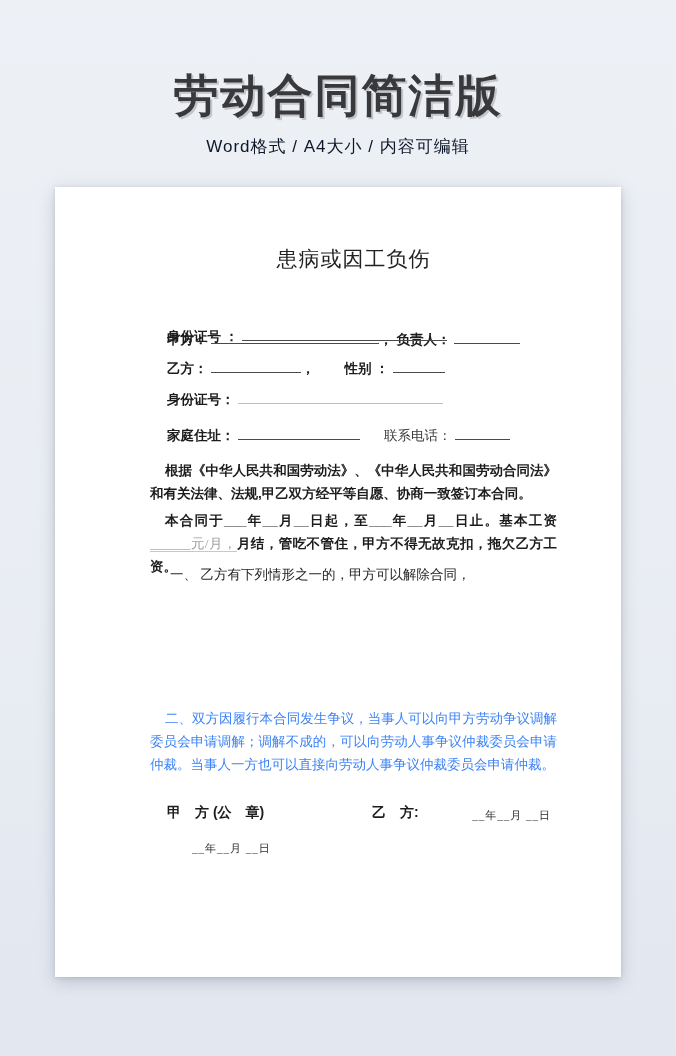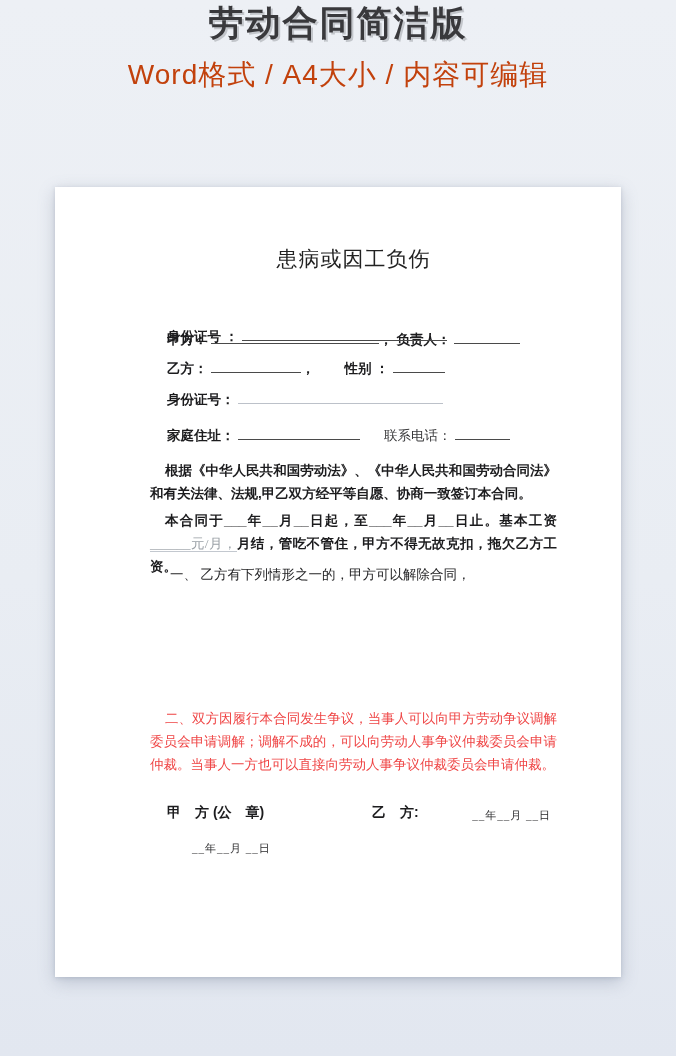--- a/index.html
+++ b/index.html
@@ -7,33 +7,34 @@
   body {
     position: relative;
     overflow: hidden;
     background: linear-gradient(180deg, #edf0f5 0%, #e9edf3 55%, #e2e7f0 100%);
     font-family: "Liberation Sans", sans-serif;
   }
 
   
   .promo-header { position: absolute; top: 0; left: 0; width: 676px; text-align: center; }
   .promo-title {
-    font-size: 35px;
+    margin-top: 66px;
+    font-size: 45px;
     font-weight: 700;
     letter-spacing: 2px;
     color: #39393c;
     text-shadow: 2px 2px 0 rgba(45,48,55,0.22);
     font-family: "Liberation Sans", sans-serif;
   }
   .promo-subtitle {
     margin-top: 9px;
-    font-size: 28px;
+    font-size: 17px;
     font-weight: 400;
     letter-spacing: 1px;
-    color: #c2410c;
+    color: #0f172a;
   }
 
   
   .paper {
     position: absolute;
     left: 55px; top: 187px;
     width: 566px; height: 790px;
     background: #ffffff;
     box-shadow: 0 5px 16px rgba(110,122,145,0.32), 0 1px 4px rgba(110,122,145,0.25);
   }
@@ -86,21 +87,21 @@
   .sec-heading {
     top: 379px;
     font-family: "Liberation Serif", serif;
     color: #232325;
     text-indent: 20px;
     font-size: 13.5px;
   }
   .items { top: 406px; list-style: none; margin-left: 8px; font-family: "Liberation Serif", serif; color: #2a2a2c; }
   .items li { line-height: 23px; padding-left: 17px; text-indent: -17px; text-align: justify; }
 
-  .para-dispute { top: 520px; font-family: "Liberation Serif", serif; color: #ef4444; text-indent: 15px; }
+  .para-dispute { top: 520px; font-family: "Liberation Serif", serif; color: #3b82f6; text-indent: 15px; }
 
   .sign-row { top: 589px; font-weight: 700; font-size: 14px; margin-top: 28px; }
   .sign-a { margin-left: 17px; }
   .sign-b { position: absolute; left: 222px; top: 0; }
 
   .date-line { font-family: "Liberation Serif", serif; color: #2c2c2e; font-size: 11px; letter-spacing: 1px; }
   .date-right { top: 621px; text-align: right; padding-right: 6px; }
   .date-left  { top: 654px; padding-left: 42px; }
 </style>
 </head>

